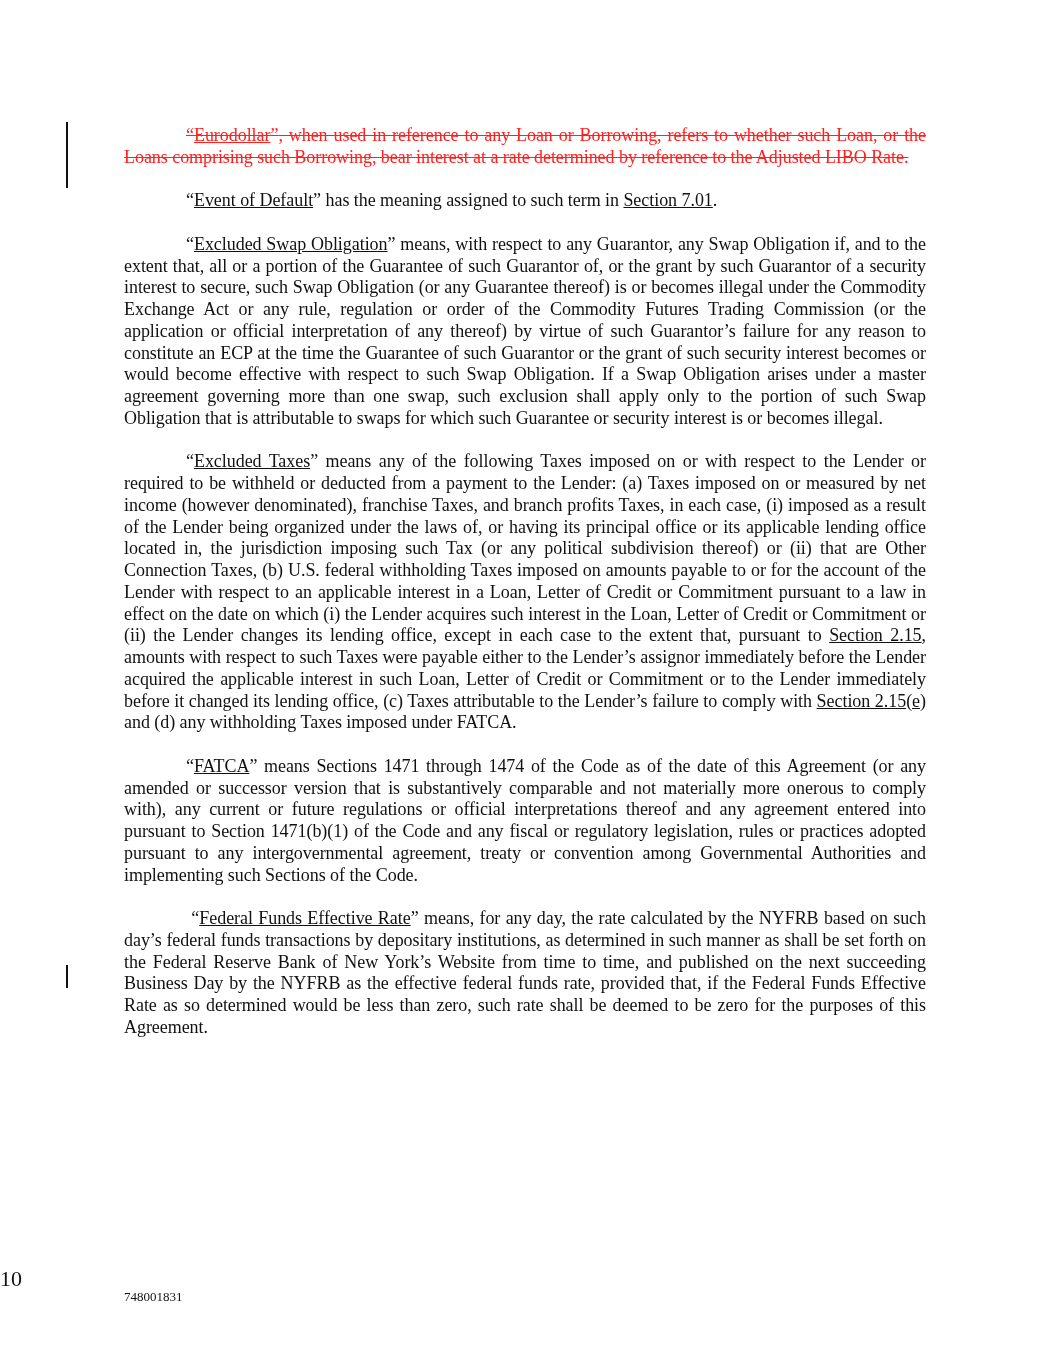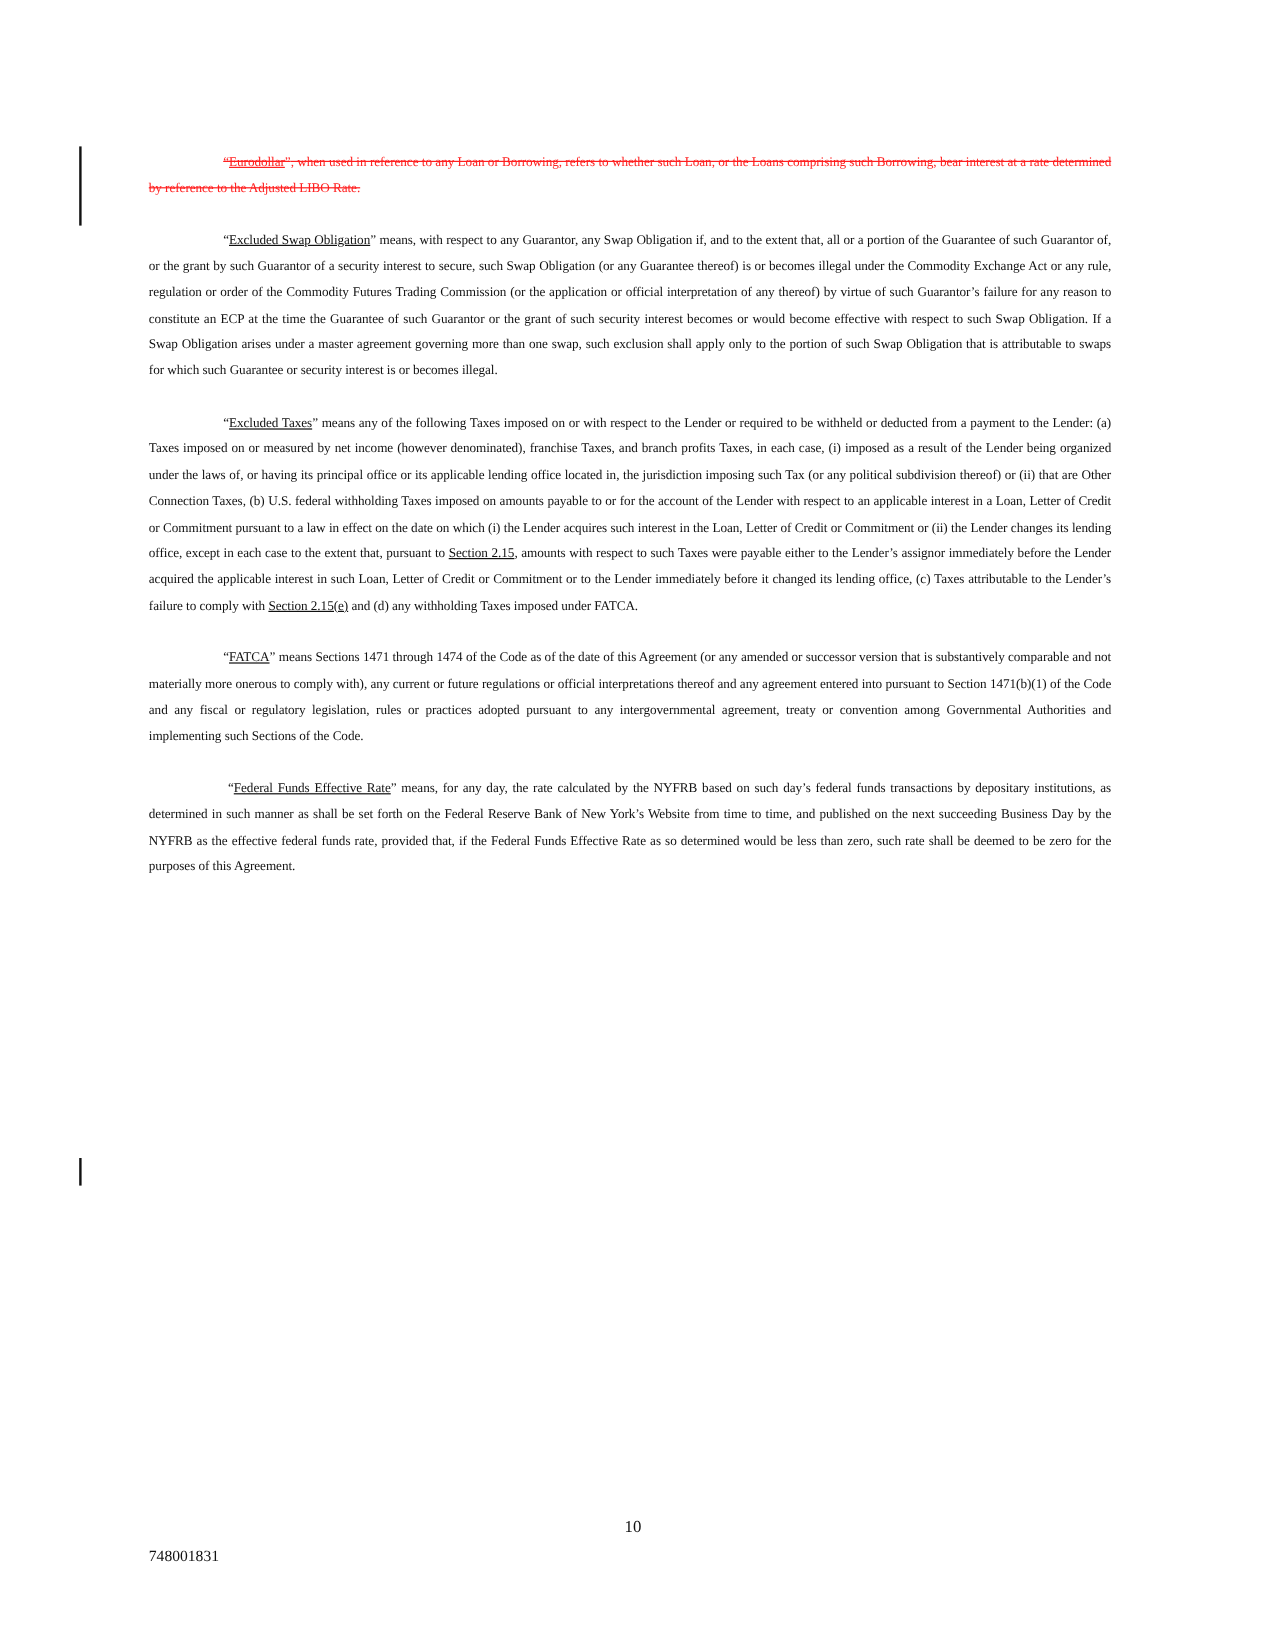--- a/index.html
+++ b/index.html
@@ -1,39 +1,40 @@
 <!DOCTYPE html>
 <html><head>
 <meta charset="utf-8">
 <style>
   html, body { margin: 0; padding: 0; background: #ffffff; }
   body { width: 1055px; height: 1365px; position: relative; overflow: hidden;
          font-family: "Liberation Serif", "DejaVu Serif", serif; color: #111; }
   .page { position: absolute; left: 124px; top: 125px; width: 802px; }
-  .para { font-size: 11px; line-height: 21.75px; text-align: justify; margin: 0 0 21.75px 0;
+  .para { font-size: 18px; line-height: 21.75px; text-align: justify; margin: 0 0 21.75px 0;
           text-indent: 62px; letter-spacing: -0.05px; }
   .para.small-gap { margin-bottom: 21px; }
   .u { text-decoration: underline; }
   .del { color: #ff2020; text-decoration: line-through; text-decoration-color: #ff2020; }
   .del .u { text-decoration: underline line-through; }
   .change-bar { position: absolute; left: 66px; width: 2px; background: #111; }
-  .page-num { position: absolute; left: 0; width: 1055px; top: 1266px; text-align: center;
-              font-size: 14px; }
+  .page-num { position: absolute; left: 0; width: 1055px; top: 1266px; 
+              font-size: 22px; }
   .doc-id { position: absolute; left: 124px; top: 1289px; font-size: 13px; }
 </style>
 </head>
 <body>
 
 <div class="change-bar" style="top:122px;height:66px;"></div>
 <div class="change-bar" style="top:965px;height:23px;"></div>
 
 <div class="page">
 
   <p class="para del"><span>“</span><span class="u">Eurodollar</span><span>”</span><span>, when used in reference to any Loan or Borrowing, refers to whether such Loan, or the Loans comprising such Borrowing, bear interest at a rate determined by reference to the Adjusted LIBO Rate.</span></p>
 
+  <p class="para"><span>“</span><span class="u">Event of Default</span><span>”</span><span> has the meaning assigned to such term in </span><span class="u">Section 7.01</span><span>.</span></p>
 
   <p class="para"><span>“</span><span class="u">Excluded Swap Obligation</span><span>”</span><span> means, with respect to any Guarantor, any Swap Obligation if, and to the extent that, all or a portion of the Guarantee of such Guarantor of, or the grant by such Guarantor of a security interest to secure, such Swap Obligation (or any Guarantee thereof) is or becomes illegal under the Commodity Exchange Act or any rule, regulation or order of the Commodity Futures Trading Commission (or the application or official interpretation of any thereof) by virtue of such Guarantor’s failure for any reason to constitute an ECP at the time the Guarantee of such Guarantor or the grant of such security interest becomes or would become effective with respect to such Swap Obligation.  If a Swap Obligation arises under a master agreement governing more than one swap, such exclusion shall apply only to the portion of such Swap Obligation that is attributable to swaps for which such Guarantee or security interest is or becomes illegal.</span></p>
 
   <p class="para"><span>“</span><span class="u">Excluded Taxes</span><span>”</span><span> means any of the following Taxes imposed on or with respect to the Lender or required to be withheld or deducted from a payment to the Lender: (a) Taxes imposed on or measured by net income (however denominated), franchise Taxes, and branch profits Taxes, in each case, (i) imposed as a result of the Lender being organized under the laws of, or having its principal office or its applicable lending office located in, the jurisdiction imposing such Tax (or any political subdivision thereof) or (ii) that are Other Connection Taxes, (b) U.S. federal withholding Taxes imposed on amounts payable to or for the account of the Lender with respect to an applicable interest in a Loan, Letter of Credit or Commitment pursuant to a law in effect on the date on which (i) the Lender acquires such interest in the Loan, Letter of Credit or Commitment or (ii) the Lender changes its lending office, except in each case to the extent that, pursuant to </span><span class="u">Section 2.15</span><span>, amounts with respect to such Taxes were payable either to the Lender’s assignor immediately before the Lender acquired the applicable interest in such Loan, Letter of Credit or Commitment or to the Lender immediately before it changed its lending office, (c) Taxes attributable to the Lender’s failure to comply with </span><span class="u">Section 2.15(e)</span><span> and (d) any  withholding Taxes imposed under FATCA.</span></p>
 
   <p class="para"><span>“</span><span class="u">FATCA</span><span>”</span><span> means Sections 1471 through 1474 of the Code as of the date of this Agreement (or any amended or successor version that is substantively comparable and not materially more onerous to comply with), any current or future regulations or official interpretations thereof and any agreement entered into pursuant to Section 1471(b)(1) of the Code and any fiscal or regulatory legislation, rules or practices adopted pursuant to any intergovernmental agreement, treaty or convention among Governmental Authorities and implementing such Sections of the Code.</span></p>
 
 
   <p class="para"><span style="white-space:pre"> “</span><span class="u">Federal Funds Effective Rate</span><span>”</span><span> means, for any day, the rate calculated by the NYFRB based on such day’s federal funds transactions by depositary institutions, as determined in such manner as shall be set forth on the Federal Reserve Bank of New York’s Website from time to time, and published on the next succeeding Business Day by the NYFRB as the effective federal funds rate, provided that, if the Federal Funds Effective Rate as so determined would be less than zero, such rate shall be deemed to be zero for the purposes of this Agreement.</span></p>
 

